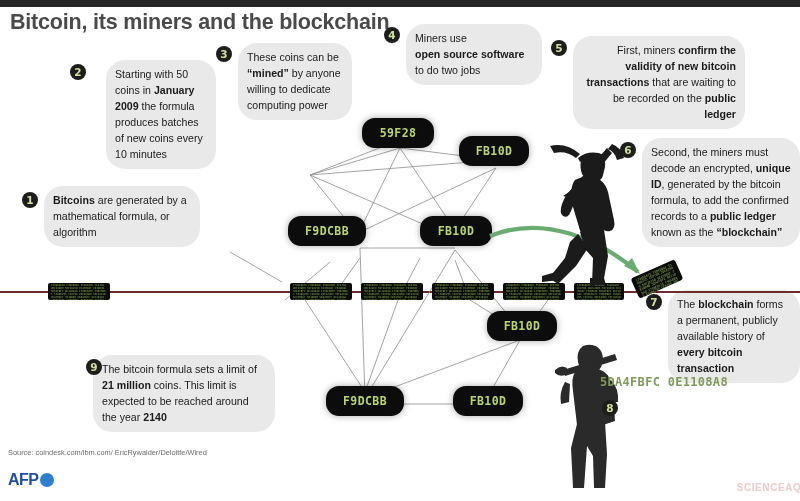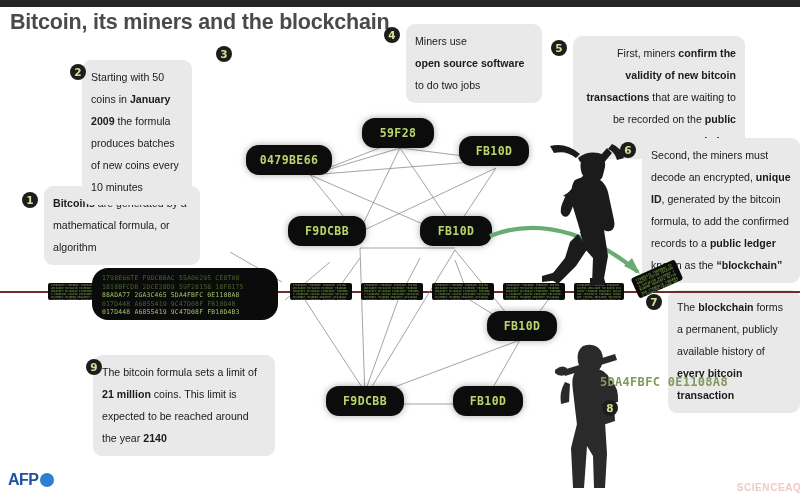--- a/index.html
+++ b/index.html
@@ -15,22 +15,22 @@
   .topbar{position:absolute;left:0;top:0;width:800px;height:7px;background:#262626;}
   .title{
     position:absolute;left:10px;top:7px;width:470px;height:30px;
     font-size:21.5px;font-weight:bold;color:#4a4a4a;letter-spacing:-0.2px;
     line-height:30px;white-space:nowrap;
   }
 
   
   .callout{position:absolute;}
   .bubble{
-    background:#e9e9e9;border-radius:9px;padding:6px 9px 7px 9px;
-    font-size:10.6px;line-height:22px;color:#1b1b1b;
+    background:#e9e9e9;border-radius:19px;padding:6px 9px 7px 9px;
+    font-size:10.6px;line-height:16px;color:#1b1b1b;
     box-sizing:border-box;
   }
   .bubble b{font-weight:bold;}
   .badge{
     position:absolute;width:16px;height:16px;border-radius:50%;
     background:#1d1d1b;color:#cfe09a;font-size:10.5px;font-weight:bold;
     text-align:center;line-height:16px;z-index:6;
     font-family:"DejaVu Sans",sans-serif;
   }
 
@@ -123,45 +123,37 @@
       <line x1="398" y1="300" x2="365" y2="392"></line>
       <line x1="398" y1="300" x2="420" y2="258"></line>
       <line x1="470" y1="300" x2="455" y2="260"></line>
       <line x1="470" y1="300" x2="518" y2="330"></line>
       <line x1="548" y1="300" x2="525" y2="332"></line>
       <line x1="285" y1="300" x2="330" y2="262"></line>
       <line x1="230" y1="252" x2="282" y2="282"></line>
     </g>
   </svg>
 
-  <div class="node" style="left:246px;top:145px;width:86px;height:30px;">0479BE66</div>
   <div class="node" style="left:362px;top:118px;width:72px;height:30px;">59F28</div>
   <div class="node" style="left:459px;top:136px;width:70px;height:30px;">FB10D</div>
   <div class="node" style="left:288px;top:216px;width:78px;height:30px;">F9DCBB</div>
   <div class="node" style="left:420px;top:216px;width:72px;height:30px;">FB10D</div>
   <div class="node" style="left:487px;top:311px;width:70px;height:30px;">FB10D</div>
   <div class="node" style="left:326px;top:386px;width:78px;height:30px;">F9DCBB</div>
   <div class="node" style="left:453px;top:386px;width:70px;height:30px;">FB10D</div>
 
   <div class="chainline" style="left:0px;top:291px;width:800px;"></div>
 
   <div class="chainblock" style="left:48px;top:283px;width:62px;height:17px;">1798E66TE F9DCBBAC 55A06295 CE8T08 2DCE28D9 59F2815B 9C47D08F FB10D4B 5DA4FBFC 0E1108A8 1798E66TE F9DCBBAC 55A06295 CE8T08 2DCE28D9 59F2815B 9C47D08F FB10D4B 5DA4FBFC 0E1108A8 1798E66TE F9DCBBAC 55A06295 CE8T08 2DCE28D9 59F2815B 9C47D08F FB10D4B 5DA4FBFC 0E1108A8 1798E66TE F9DCBBAC 55A06295 CE8T08 2DCE28D9 59F2815B 9C47D08F FB10D4B 5DA4FBFC 0E1108A8 1798E66TE F9DCBBAC 55A06295 CE8T08 2DCE28D9 59F2815B 9C47D08F FB10D4B 5DA4FBFC 0E1108A8 1798E66TE F9DCBBAC 55A06295 CE8T08 2DCE28D9 59F2815B 9C47D08F FB10D4B 5DA4FBFC 0E1108A8 </div>
   <div class="chainblock" style="left:290px;top:283px;width:62px;height:17px;">1798E66TE F9DCBBAC 55A06295 CE8T08 2DCE28D9 59F2815B 9C47D08F FB10D4B 5DA4FBFC 0E1108A8 1798E66TE F9DCBBAC 55A06295 CE8T08 2DCE28D9 59F2815B 9C47D08F FB10D4B 5DA4FBFC 0E1108A8 1798E66TE F9DCBBAC 55A06295 CE8T08 2DCE28D9 59F2815B 9C47D08F FB10D4B 5DA4FBFC 0E1108A8 1798E66TE F9DCBBAC 55A06295 CE8T08 2DCE28D9 59F2815B 9C47D08F FB10D4B 5DA4FBFC 0E1108A8 1798E66TE F9DCBBAC 55A06295 CE8T08 2DCE28D9 59F2815B 9C47D08F FB10D4B 5DA4FBFC 0E1108A8 1798E66TE F9DCBBAC 55A06295 CE8T08 2DCE28D9 59F2815B 9C47D08F FB10D4B 5DA4FBFC 0E1108A8 </div>
   <div class="chainblock" style="left:361px;top:283px;width:62px;height:17px;">1798E66TE F9DCBBAC 55A06295 CE8T08 2DCE28D9 59F2815B 9C47D08F FB10D4B 5DA4FBFC 0E1108A8 1798E66TE F9DCBBAC 55A06295 CE8T08 2DCE28D9 59F2815B 9C47D08F FB10D4B 5DA4FBFC 0E1108A8 1798E66TE F9DCBBAC 55A06295 CE8T08 2DCE28D9 59F2815B 9C47D08F FB10D4B 5DA4FBFC 0E1108A8 1798E66TE F9DCBBAC 55A06295 CE8T08 2DCE28D9 59F2815B 9C47D08F FB10D4B 5DA4FBFC 0E1108A8 1798E66TE F9DCBBAC 55A06295 CE8T08 2DCE28D9 59F2815B 9C47D08F FB10D4B 5DA4FBFC 0E1108A8 1798E66TE F9DCBBAC 55A06295 CE8T08 2DCE28D9 59F2815B 9C47D08F FB10D4B 5DA4FBFC 0E1108A8 </div>
   <div class="chainblock" style="left:432px;top:283px;width:62px;height:17px;">1798E66TE F9DCBBAC 55A06295 CE8T08 2DCE28D9 59F2815B 9C47D08F FB10D4B 5DA4FBFC 0E1108A8 1798E66TE F9DCBBAC 55A06295 CE8T08 2DCE28D9 59F2815B 9C47D08F FB10D4B 5DA4FBFC 0E1108A8 1798E66TE F9DCBBAC 55A06295 CE8T08 2DCE28D9 59F2815B 9C47D08F FB10D4B 5DA4FBFC 0E1108A8 1798E66TE F9DCBBAC 55A06295 CE8T08 2DCE28D9 59F2815B 9C47D08F FB10D4B 5DA4FBFC 0E1108A8 1798E66TE F9DCBBAC 55A06295 CE8T08 2DCE28D9 59F2815B 9C47D08F FB10D4B 5DA4FBFC 0E1108A8 1798E66TE F9DCBBAC 55A06295 CE8T08 2DCE28D9 59F2815B 9C47D08F FB10D4B 5DA4FBFC 0E1108A8 </div>
   <div class="chainblock" style="left:503px;top:283px;width:62px;height:17px;">1798E66TE F9DCBBAC 55A06295 CE8T08 2DCE28D9 59F2815B 9C47D08F FB10D4B 5DA4FBFC 0E1108A8 1798E66TE F9DCBBAC 55A06295 CE8T08 2DCE28D9 59F2815B 9C47D08F FB10D4B 5DA4FBFC 0E1108A8 1798E66TE F9DCBBAC 55A06295 CE8T08 2DCE28D9 59F2815B 9C47D08F FB10D4B 5DA4FBFC 0E1108A8 1798E66TE F9DCBBAC 55A06295 CE8T08 2DCE28D9 59F2815B 9C47D08F FB10D4B 5DA4FBFC 0E1108A8 1798E66TE F9DCBBAC 55A06295 CE8T08 2DCE28D9 59F2815B 9C47D08F FB10D4B 5DA4FBFC 0E1108A8 1798E66TE F9DCBBAC 55A06295 CE8T08 2DCE28D9 59F2815B 9C47D08F FB10D4B 5DA4FBFC 0E1108A8 </div>
   <div class="chainblock" style="left:574px;top:283px;width:50px;height:17px;">1798E66TE F9DCBBAC 55A06295 CE8T08 2DCE28D9 59F2815B 9C47D08F FB10D4B 5DA4FBFC 0E1108A8 1798E66TE F9DCBBAC 55A06295 CE8T08 2DCE28D9 59F2815B 9C47D08F FB10D4B 5DA4FBFC 0E1108A8 1798E66TE F9DCBBAC 55A06295 CE8T08 2DCE28D9 59F2815B 9C47D08F FB10D4B 5DA4FBFC 0E1108A8 1798E66TE F9DCBBAC 55A06295 CE8T08 2DCE28D9 59F2815B 9C47D08F FB10D4B 5DA4FBFC 0E1108A8 1798E66TE F9DCBBAC 55A06295 CE8T08 2DCE28D9 59F2815B 9C47D08F FB10D4B 5DA4FBFC 0E1108A8 1798E66TE F9DCBBAC 55A06295 CE8T08 2DCE28D9 59F2815B 9C47D08F FB10D4B 5DA4FBFC 0E1108A8 </div>
 
-  <div class="bigblock" style="left:92px;top:268px;width:186px;height:52px;">
-    <div class="dim">1798E66TE F9DCBBAC 55A06295 CE8T08</div>
-    <div class="dim">1818BFCDB 2DCE28D9 59F2815B 18F8175</div>
-    <div>88ADA77 2GA3C465 5DA4FBFC 0E1108A8</div>
-    <div class="dim">017D448 A6855419 9C47D08F FB10D4B</div>
-    <div>017D448 A6855419 9C47D08F FB10D4B3</div>
-  </div>
 
   <div class="tiltblock" style="left:633px;top:268px;width:48px;height:22px;">1798E66TE F9DCBBAC 55A06295 CE8T08 2DCE28D9 59F2815B 9C47D08F FB10D4B 5DA4FBFC 0E1108A8 1798E66TE F9DCBBAC 55A06295 CE8T08 2DCE28D9 59F2815B 9C47D08F FB10D4B 5DA4FBFC 0E1108A8 1798E66TE F9DCBBAC 55A06295 CE8T08 2DCE28D9 59F2815B 9C47D08F FB10D4B 5DA4FBFC 0E1108A8 1798E66TE F9DCBBAC 55A06295 CE8T08 2DCE28D9 59F2815B 9C47D08F FB10D4B 5DA4FBFC 0E1108A8 1798E66TE F9DCBBAC 55A06295 CE8T08 2DCE28D9 59F2815B 9C47D08F FB10D4B 5DA4FBFC 0E1108A8 1798E66TE F9DCBBAC 55A06295 CE8T08 2DCE28D9 59F2815B 9C47D08F FB10D4B 5DA4FBFC 0E1108A8 </div>
 
   <svg class="links" viewBox="0 0 800 501" style="z-index:5;">
     <path d="M490,236 C545,214 600,240 638,272" stroke="#6aab72" stroke-width="4.2" fill="none"></path>
     <polygon points="640,274 624,266 632,258" fill="#6aab72"></polygon>
   </svg>
 
   <svg class="silhouette" style="left:520px;top:140px;width:120px;height:145px;" viewBox="0 0 120 145">
     <g fill="#1b1b1b">
@@ -196,27 +188,30 @@
 
   <div class="callout" style="left:22px;top:186px;">
     <div class="badge" style="left:0px;top:6px;">1</div>
     <div class="bubble" style="margin-left:22px;width:156px;">
       <span><b>Bitcoins</b> are generated by a mathematical formula, or algorithm</span>
     </div>
   </div>
 
   <div class="callout" style="left:70px;top:60px;">
     <div class="badge" style="left:0px;top:4px;">2</div>
-    <div class="bubble" style="margin-left:12px;width:110px;">
+    <div class="bubble" style="margin-left:36px;width:110px;">
       <span>Starting with 50 coins in <b>January 2009</b> the formula produces batches of new coins every 10 minutes</span>
     </div>
   </div>
 
   <div class="callout" style="left:216px;top:43px;">
     <div class="badge" style="left:0px;top:3px;">3</div>
+    <div class="bubble" style="margin-left:22px;width:114px;">
+      <span>These coins can be <b>“mined”</b> by anyone willing to dedicate computing power</span>
+    </div>
   </div>
 
   <div class="callout" style="left:384px;top:24px;">
     <div class="badge" style="left:0px;top:3px;">4</div>
     <div class="bubble" style="margin-left:22px;width:136px;">
       <span>Miners use<br><b>open source software</b><br>to do two jobs</span>
     </div>
   </div>
 
   <div class="callout" style="left:551px;top:36px;">
@@ -244,18 +239,19 @@
     <div class="badge" style="left:0px;top:4px;">8</div>
   </div>
 
   <div class="callout" style="left:86px;top:355px;">
     <div class="badge" style="left:0px;top:4px;">9</div>
     <div class="bubble" style="margin-left:7px;width:182px;">
       <span>The bitcoin formula sets a limit of <b>21 million</b> coins. This limit is expected to be reached around the year <b>2140</b></span>
     </div>
   </div>
 
+  <div class="source">Source: coindesk.com/ibm.com/ EricRywalder/Deloitte/Wired</div>
   <div class="afp">
     <span class="afptext">AFP</span><span class="afpdot"></span>
   </div>
   <div class="watermark">SCIENCEAQ.COM</div>
 
 </div>
 
 </body></html>

